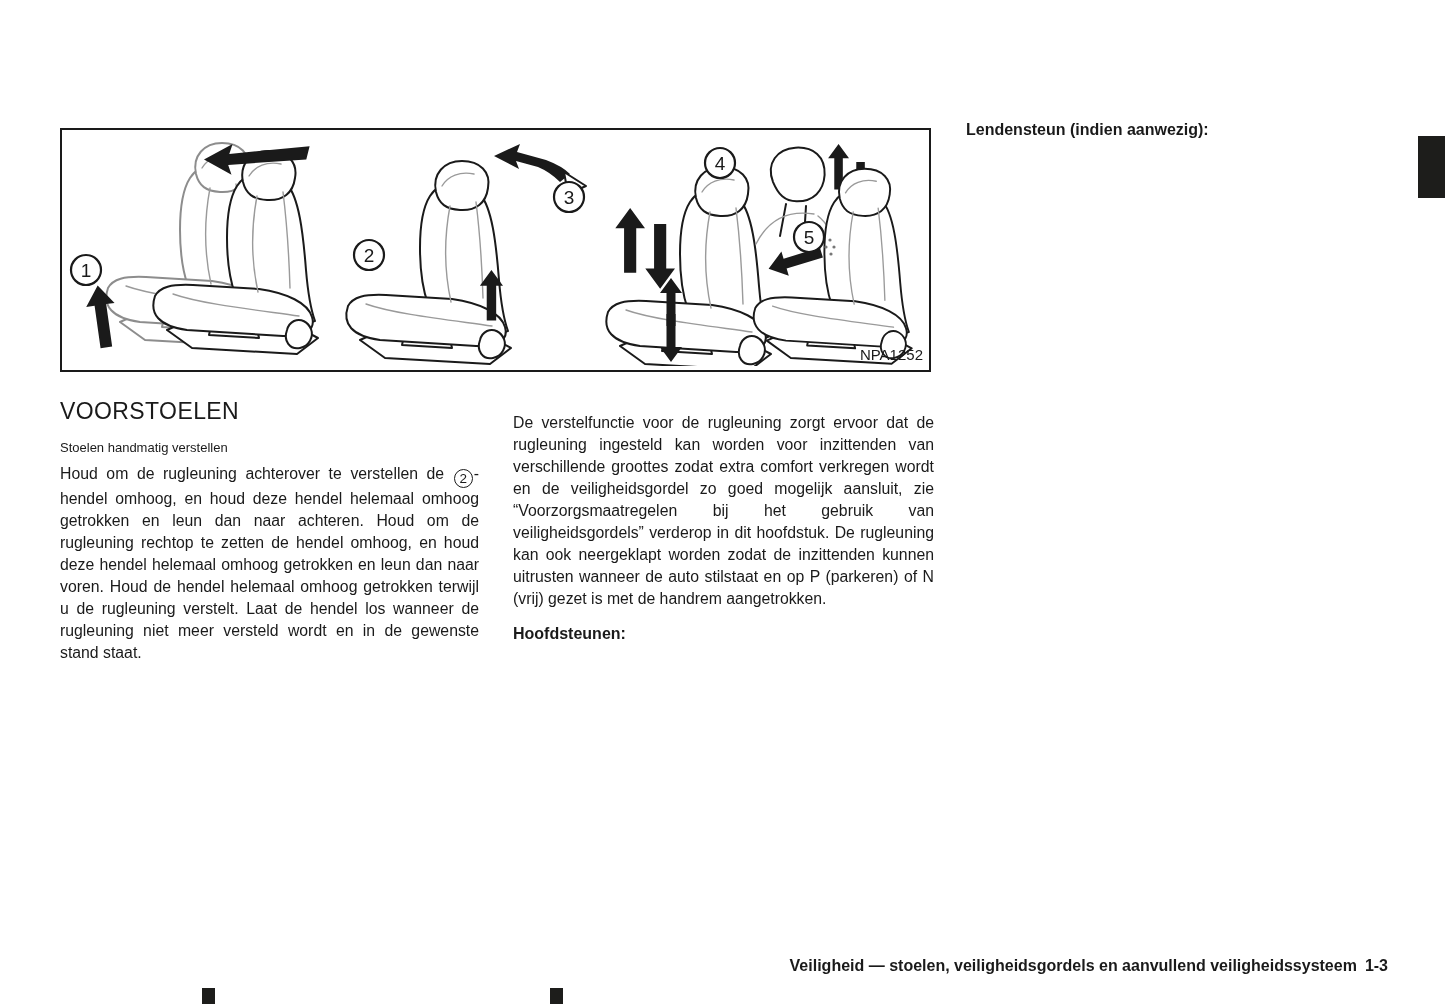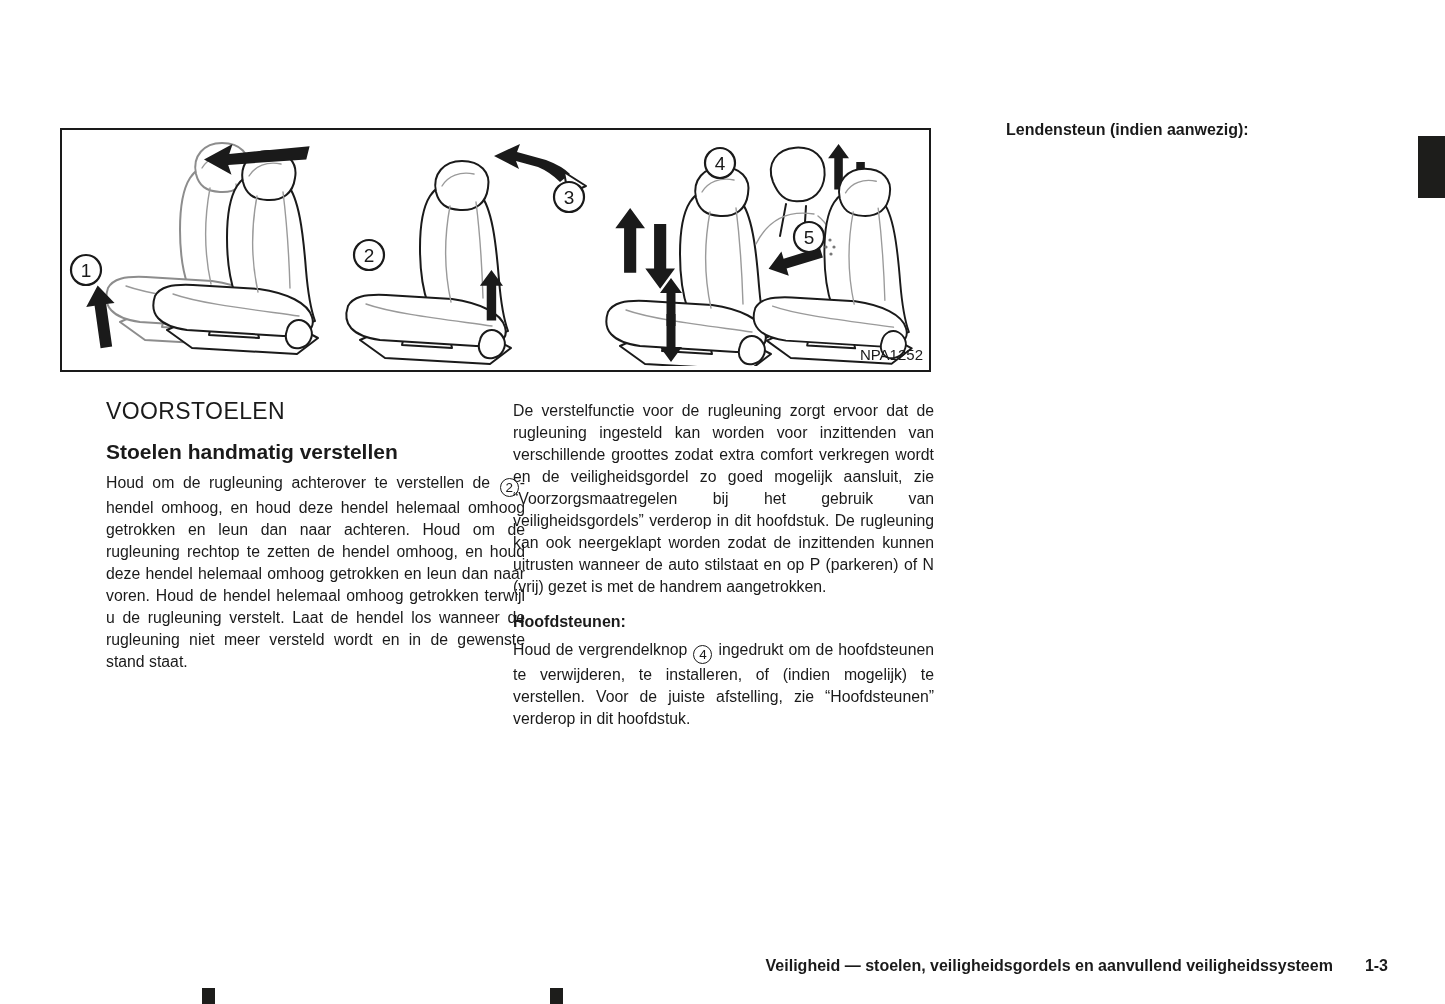--- a/index.html
+++ b/index.html
@@ -17,42 +17,42 @@
   .fig-svg .ln   { fill:#ffffff; stroke:currentColor; stroke-width:2; stroke-linejoin:round; stroke-linecap:round; }
   .fig-svg .wire { fill:none; stroke:currentColor; stroke-width:2; stroke-linecap:round; }
   .fig-svg .seam { fill:none; stroke:#9a9a9a; stroke-width:1.4; stroke-linecap:round; }
   .fig-svg .blk  { fill:#1a1a1a; stroke:none; }
   .fig-svg .co-circle { fill:#fff; stroke:#1a1a1a; stroke-width:2.2; }
   .fig-svg .co-num  { font:19px "Liberation Sans", sans-serif; fill:#1a1a1a; text-anchor:middle; }
   .fig-svg .fig-code{ font:15px "Liberation Sans", sans-serif; fill:#1a1a1a; text-anchor:end; }
 
   
   .col { position:absolute; }
-  .col-left  { left:60px;  top:398px; width:419px;margin-left:46px; }
-  .col-mid   { left:513px; top:400px; width:421px; }
-  .col-right { left:966px; top:121px; width:425px;margin-left:40px; }
+  .col-left  { left:60px;  top:398px; width:419px; }
+  .col-mid   { left:513px; top:412px; width:421px; }
+  .col-right { left:966px; top:121px; width:425px; }
 
   .h-main { font-size:23px; font-weight:400; letter-spacing:0.4px; margin:0; }
-  .h-sub  { font-size:21px; font-weight:700; margin:15px 0 0; }
+  .h-sub  { font-size:13px; font-weight:400; margin:15px 0 0; }
   .h-run  { font-size:16px; font-weight:700; margin:15px 0 0; }
   .h-run.first { margin-top:0; }
   p.body {
     font-size:15.8px; line-height:22px; text-align:justify; margin:8px 0 0;
   }
   .circ {
     display:inline-flex; align-items:center; justify-content:center;
     width:19px; height:19px; border:1.7px solid #1a1a1a; border-radius:50%;
     font-size:13.5px; line-height:1; vertical-align:-3.5px; margin:0 1px;
     box-sizing:border-box; font-weight:400;
   }
 
   
   .footer {
     position:absolute; top:957px; right:57px;
-    font-size:16px; font-weight:700; display:flex; gap:32px; white-space:nowrap;
+    font-size:16px; font-weight:700; display:flex; gap:8px; white-space:nowrap;
   }
   .edge-tab { position:absolute; right:0; top:136px; width:27px; height:62px; background:#1d1d1b; }
   .regmark  { position:absolute; top:988px; width:13px; height:16px; background:#1d1d1b; }
   .regmark-1 { left:202px; }
   .regmark-2 { left:550px; }
 </style>
 </head>
 <body>
 
 <div class="page">
@@ -159,21 +159,20 @@
 
 
     <p class="body"><span>Houd om de rugleuning achterover te verstellen de </span><span class="circ">2</span><span>-hendel omhoog, en houd deze hendel helemaal omhoog getrokken en leun dan naar achteren. Houd om de rugleuning rechtop te zetten de hendel omhoog, en houd deze hendel helemaal omhoog getrokken en leun dan naar voren. Houd de hendel helemaal omhoog getrokken terwijl u de rugleuning verstelt. Laat de hendel los wanneer de rugleuning niet meer versteld wordt en in de gewenste stand staat.</span></p>
   </div>
 
   <div class="col col-mid">
     <p class="body" style="margin-top:0;">De verstelfunctie voor de rugleuning zorgt ervoor dat de rugleuning ingesteld kan worden voor inzittenden van verschillende groottes zodat extra comfort verkregen wordt en de veiligheidsgordel zo goed mogelijk aansluit, zie “Voorzorgsmaatregelen bij het gebruik van veiligheidsgordels” verderop in dit hoofdstuk. De rugleuning kan ook neergeklapt worden zodat de inzittenden kunnen uitrusten wanneer de auto stilstaat en op P (parkeren) of N (vrij) gezet is met de handrem aangetrokken.</p>
 
 
     <h3 class="h-run">Hoofdsteunen:</h3>
-    <p class="body"><span>Houd de vergrendelknop </span><span class="circ">4</span><span> ingedrukt om de hoofdsteunen te verwijderen, te installeren, of (indien mogelijk) te verstellen. Voor de juiste afstelling, zie “Hoofdsteunen” verderop in dit hoofdstuk.</span></p>
   </div>
 
   <div class="col col-right">
     <h3 class="h-run first">Lendensteun (indien aanwezig):</h3>
   </div>
 
   <div class="footer">
     <span>Veiligheid — stoelen, veiligheidsgordels en aanvullend veiligheidssysteem</span>
     <span>1-3</span>
   </div>

